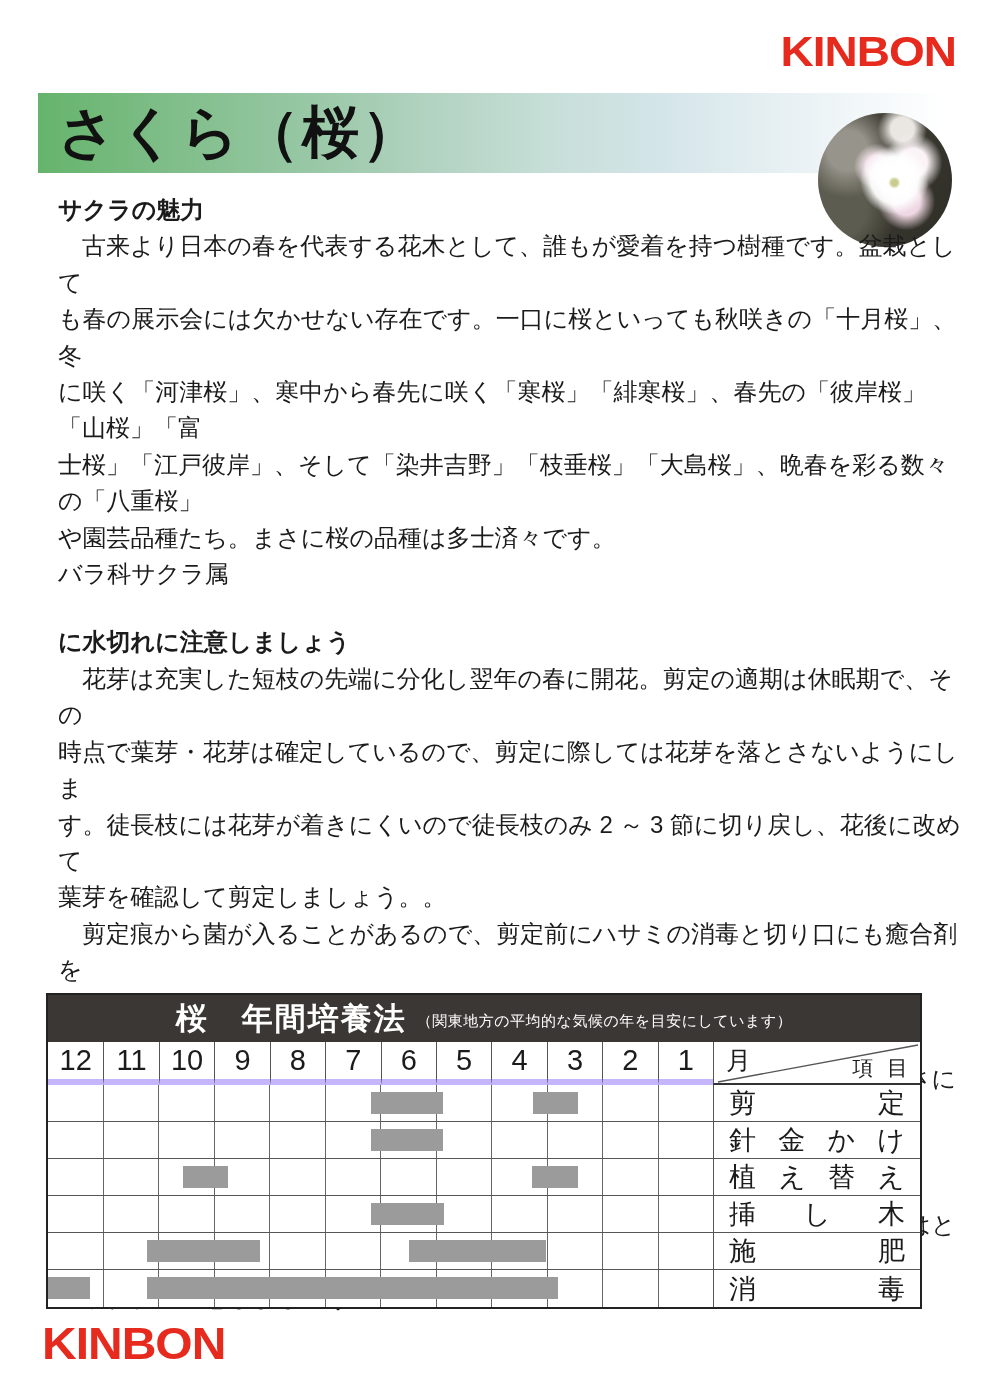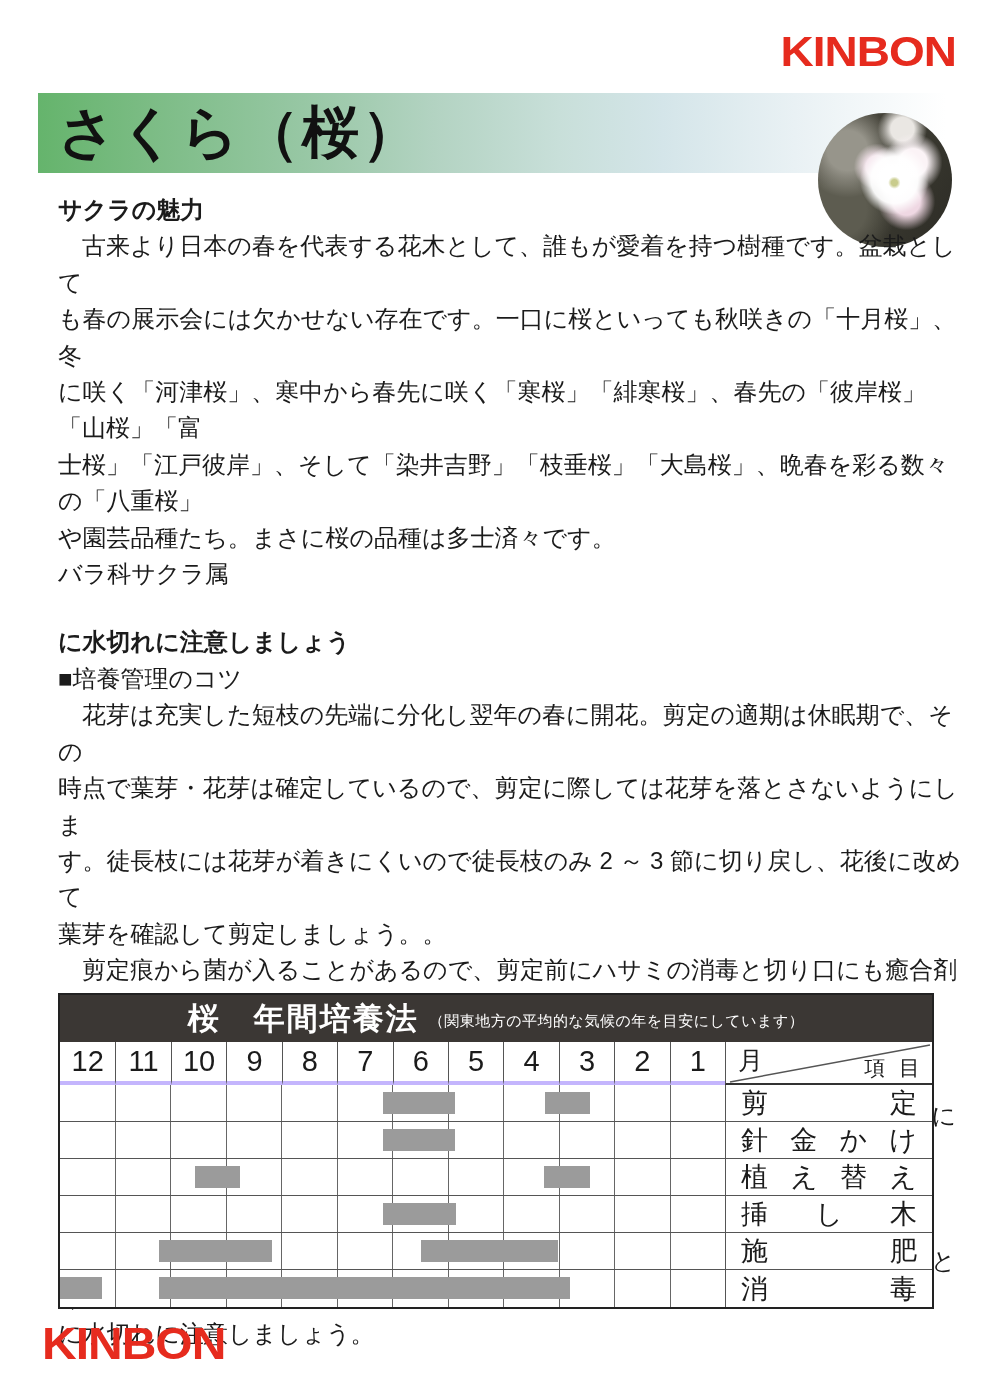--- a/index.html
+++ b/index.html
@@ -40,35 +40,35 @@
   }
   
   .content{
     position:absolute;left:58px;top:192px;width:904px;
     font-size:24px;line-height:36.4px;
   }
   .content p,.content h2,.content h3{margin:0;white-space:pre-line;font-size:24px;line-height:36.4px;}
   .content h2,.content h3{font-weight:bold;}
   .gap-top{margin-top:32px !important;}
   
-  .gantt{position:absolute;left:58px;top:993px;width:876px;box-sizing:border-box;
+  .gantt{position:absolute;left:46px;top:993px;width:876px;box-sizing:border-box;
          border:2px solid #222;background:#fff;}
   .gantt-title{
     height:47px;background:#3b3734;color:#fff;display:flex;align-items:center;
     justify-content:center;gap:10px;
   }
   .gantt-title .main{
     font-family:"Liberation Serif","DejaVu Serif",serif;font-weight:bold;
     font-size:31px;letter-spacing:2px;
   }
   .gantt-title .sub{font-size:15px;letter-spacing:.5px;margin-top:6px;}
   .grid{display:grid;grid-template-columns:repeat(12,1fr) 207px;}
   .mh{
     height:43px;display:flex;align-items:center;justify-content:center;
-    font-size:29px;border-left:1px solid #555;border-bottom:4px solid #c4b5fd;box-sizing:border-box;
+    font-size:29px;border-left:1px solid #555;border-bottom:6px solid #c4b5fd;box-sizing:border-box;
   }
   .mh.first{border-left:none;}
   .corner{position:relative;border-left:1px solid #555;border-bottom:2px solid #333;box-sizing:border-box;}
   .corner .tl{position:absolute;left:12px;top:2px;font-size:25px;}
   .corner .br{position:absolute;right:8px;bottom:1px;font-size:21px;letter-spacing:4px;}
   .corner svg{position:absolute;left:0;top:0;width:100%;height:100%;}
   .bar-area{
     position:relative;grid-column:1 / span 12;height:37px;display:flex;
     border-bottom:1px solid #555;box-sizing:border-box;
   }
@@ -98,21 +98,20 @@
 
   <div class="content">
     <h2>サクラの魅力</h2>
     <p>　古来より日本の春を代表する花木として、誰もが愛着を持つ樹種です。盆栽として
 も春の展示会には欠かせない存在です。一口に桜といっても秋咲きの「十月桜」、冬
 に咲く「河津桜」、寒中から春先に咲く「寒桜」「緋寒桜」、春先の「彼岸桜」「山桜」「富
 士桜」「江戸彼岸」、そして「染井吉野」「枝垂桜」「大島桜」、晩春を彩る数々の「八重桜」
 や園芸品種たち。まさに桜の品種は多士済々です。</p>
     <p>バラ科サクラ属</p>
     <h2 class="gap-top">に水切れに注意しましょう</h2>
-    <p>■培養管理のコツ</p>
     <p>　花芽は充実した短枝の先端に分化し翌年の春に開花。剪定の適期は休眠期で、その
 時点で葉芽・花芽は確定しているので、剪定に際しては花芽を落とさないようにしま
 す。徒長枝には花芽が着きにくいので徒長枝のみ 2 ～ 3 節に切り戻し、花後に改めて
 葉芽を確認して剪定しましょう。。</p>
     <p>　剪定痕から菌が入ることがあるので、剪定前にハサミの消毒と切り口にも癒合剤を
 塗布しておきましょう。</p>
     <p>■置き場</p>
     <p>　日照・通風のよい置き場が適しますが、夏場は寒冷紗などで遮光します。寒さには
 強いので、冬場は軒下程度の保護で十分です。</p>
     <p>■水やり</p>

